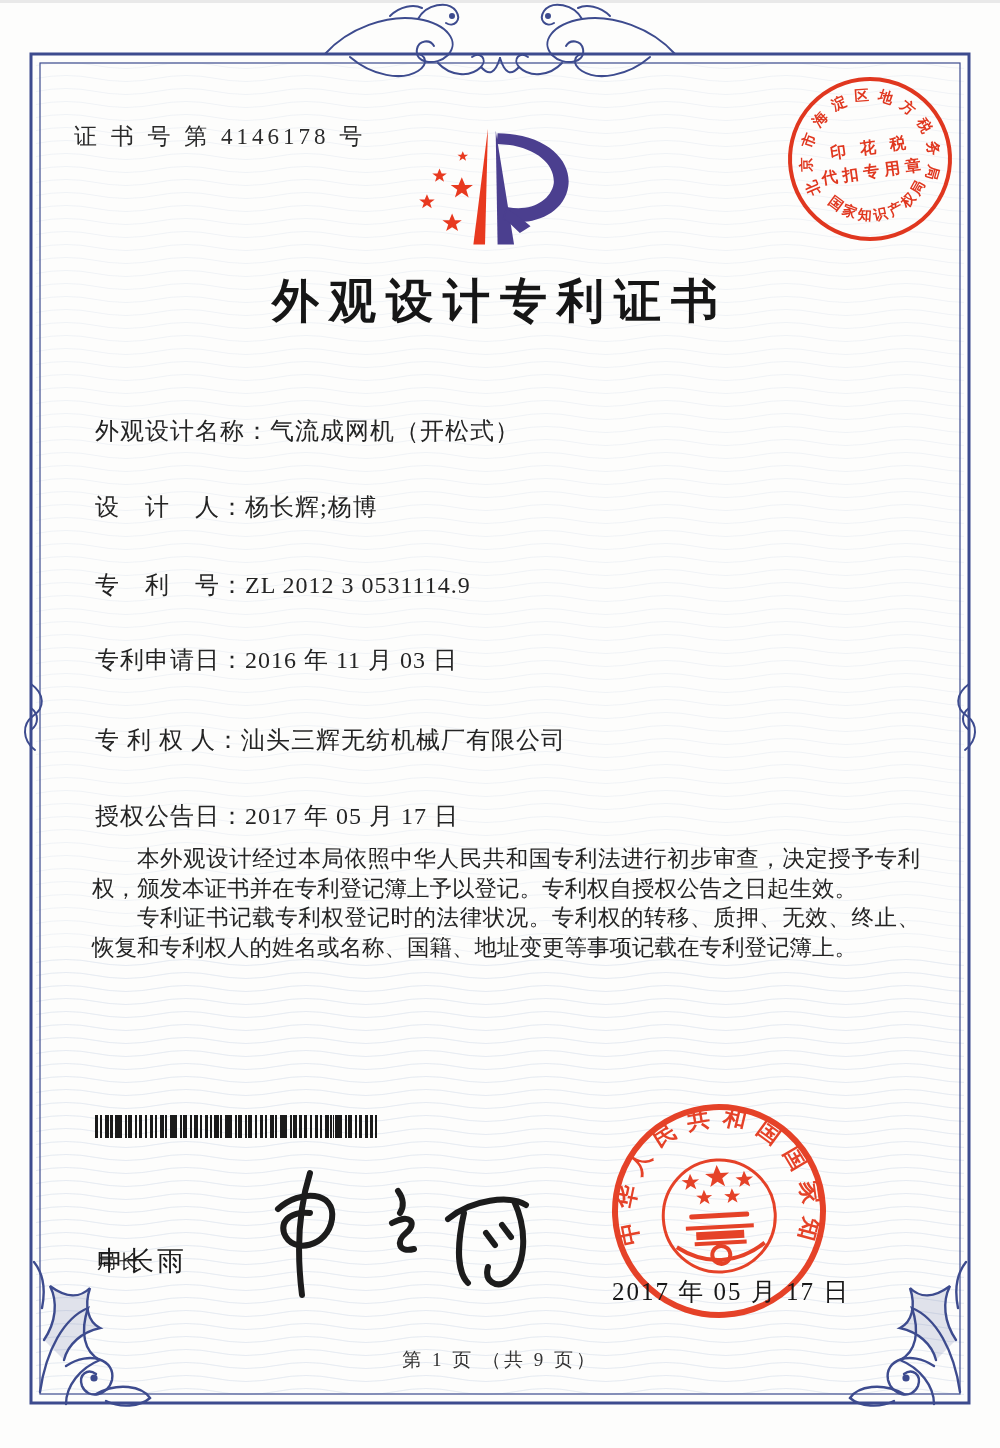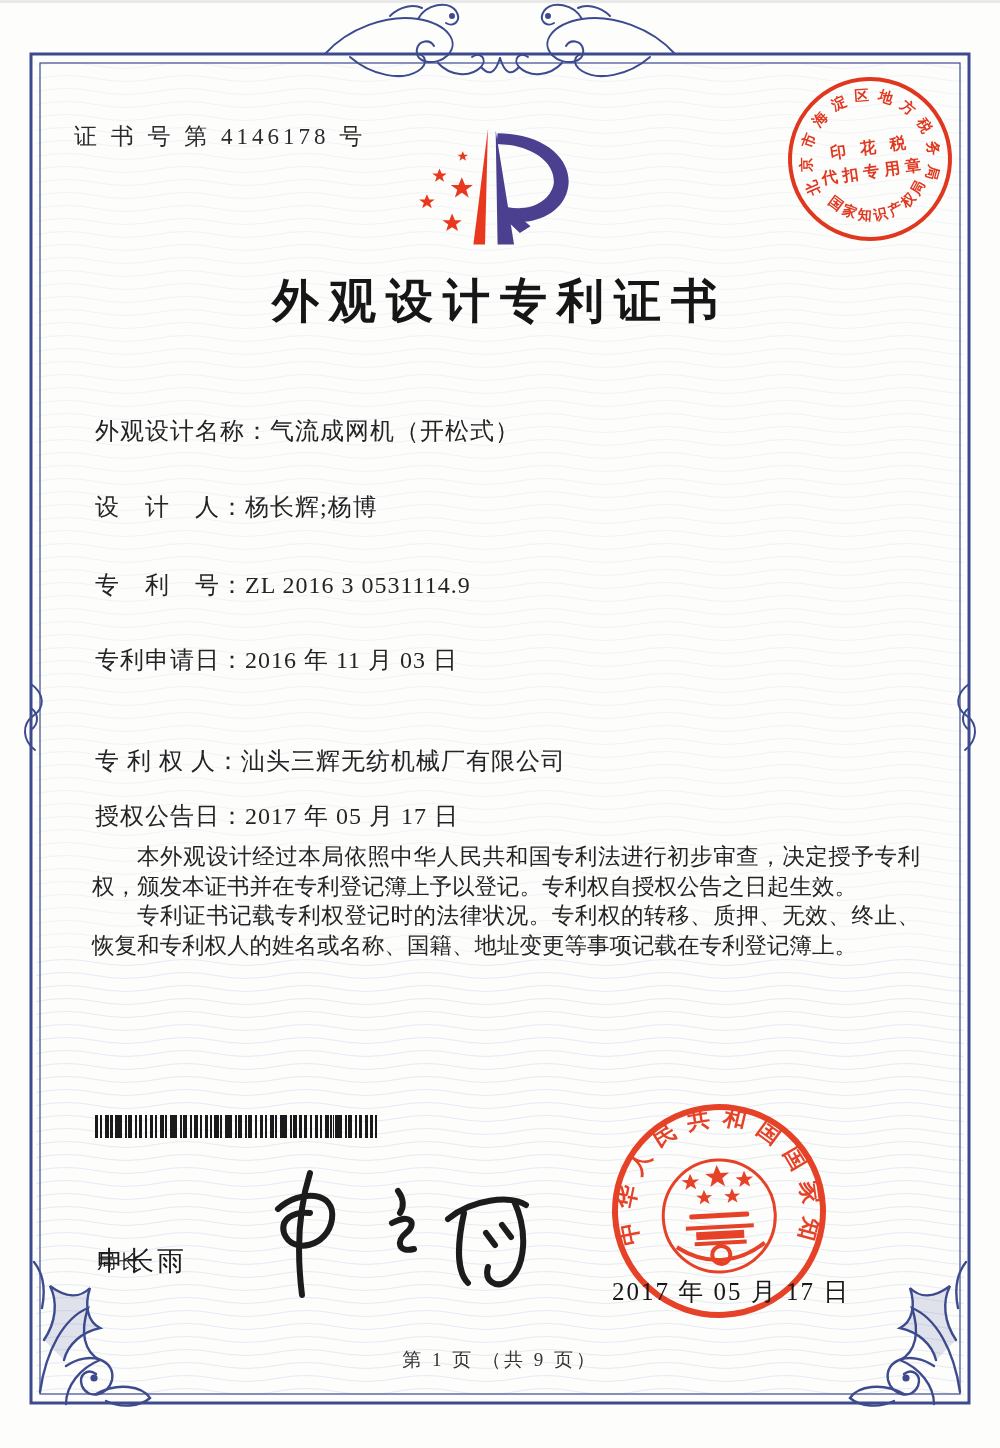--- a/index.html
+++ b/index.html
@@ -12,24 +12,24 @@
   
   #waves-svg{left:36px;top:56px;width:928px;height:1340px;opacity:.55;}
   #frame-svg{left:0;top:0;width:1000px;height:1448px;}
   
   .cert-no{left:74px;top:118px;font-size:23px;letter-spacing:4px;color:#2b2b2b;}
   .logo{left:408px;top:108px;width:185px;height:150px;}
   .tax-stamp{left:778px;top:64px;width:184px;height:184px;}
   .title{left:0;top:267px;width:100%;text-align:center;font-size:47px;font-weight:bold;
          letter-spacing:10px;color:#161616;}
   .field{position:absolute;left:95px;font-size:24px;letter-spacing:1px;color:#242424;white-space:nowrap;}
-  .f0{top:412px;} .f1{top:488px;} .f2{top:566px;} .f3{top:641px;} .f4{top:742px;} .f5{top:797px;}
+  .f0{top:412px;} .f1{top:488px;} .f2{top:566px;} .f3{top:641px;} .f4{top:721px;} .f5{top:797px;}
   .body-text{left:92px;top:841px;width:828px;font-size:22.5px;line-height:29.5px;
              text-align:justify;color:#242424;}
-  .body-text p{margin:0;text-indent:2em;font-family:Liberation Mono, monospace;}
+  .body-text p{margin:0;text-indent:2em;}
   .barcode{left:95px;top:1112px;width:282px;height:23px;
     background-image:
       repeating-linear-gradient(90deg,#1a1a1a 0 2px,transparent 2px 5px),
       repeating-linear-gradient(90deg,#1a1a1a 0 3px,transparent 3px 11px),
       repeating-linear-gradient(90deg,#1a1a1a 0 1px,transparent 1px 17px);
   }
   .sig-title{left:97px;top:1246px;font-size:19px;letter-spacing:3px;color:#1b1b1b;}
   .sig-name{left:97px;top:1240px;font-size:27px;letter-spacing:3px;color:#1b1b1b;}
   .signature-svg{left:252px;top:1158px;width:280px;height:150px;}
   .seal-svg{left:601px;top:1090px;width:236px;height:236px;opacity:.93;}
@@ -118,21 +118,21 @@
       <text class="stamp-line" x="2" y="-6">印 花 税</text>
       <text class="stamp-line" x="2" y="18">代扣专用章</text>
       <text class="stamp-arc-bottom"><textPath href="#taxBottom" startOffset="4">国家知识产权局</textPath></text>
     </g>
   </svg>
 
   <div class="abs title">外观设计专利证书</div>
 
   <div class="field f1"><span>设　计　人：</span><span>杨长辉;杨博</span></div>
   <div class="field f0"><span>外观设计名称：</span><span>气流成网机（开松式）</span></div>
-  <div class="field f2"><span>专　利　号：</span><span>ZL 2016 3 0531114.9</span></div>
+  <div class="field f2"><span>专　利　号：</span><span>ZL 2012 3 0531114.9</span></div>
   <div class="field f3"><span>专利申请日：</span><span>2016 年 11 月 03 日</span></div>
   <div class="field f4"><span>专 利 权 人：</span><span>汕头三辉无纺机械厂有限公司</span></div>
   <div class="field f5"><span>授权公告日：</span><span>2017 年 05 月 17 日</span></div>
 
   <div class="abs body-text">
     <p>本外观设计经过本局依照中华人民共和国专利法进行初步审查，决定授予专利权，颁发本证书并在专利登记簿上予以登记。专利权自授权公告之日起生效。</p>
     <p>专利证书记载专利权登记时的法律状况。专利权的转移、质押、无效、终止、恢复和专利权人的姓名或名称、国籍、地址变更等事项记载在专利登记簿上。</p>
   </div>
 
   <div class="abs barcode"></div>

